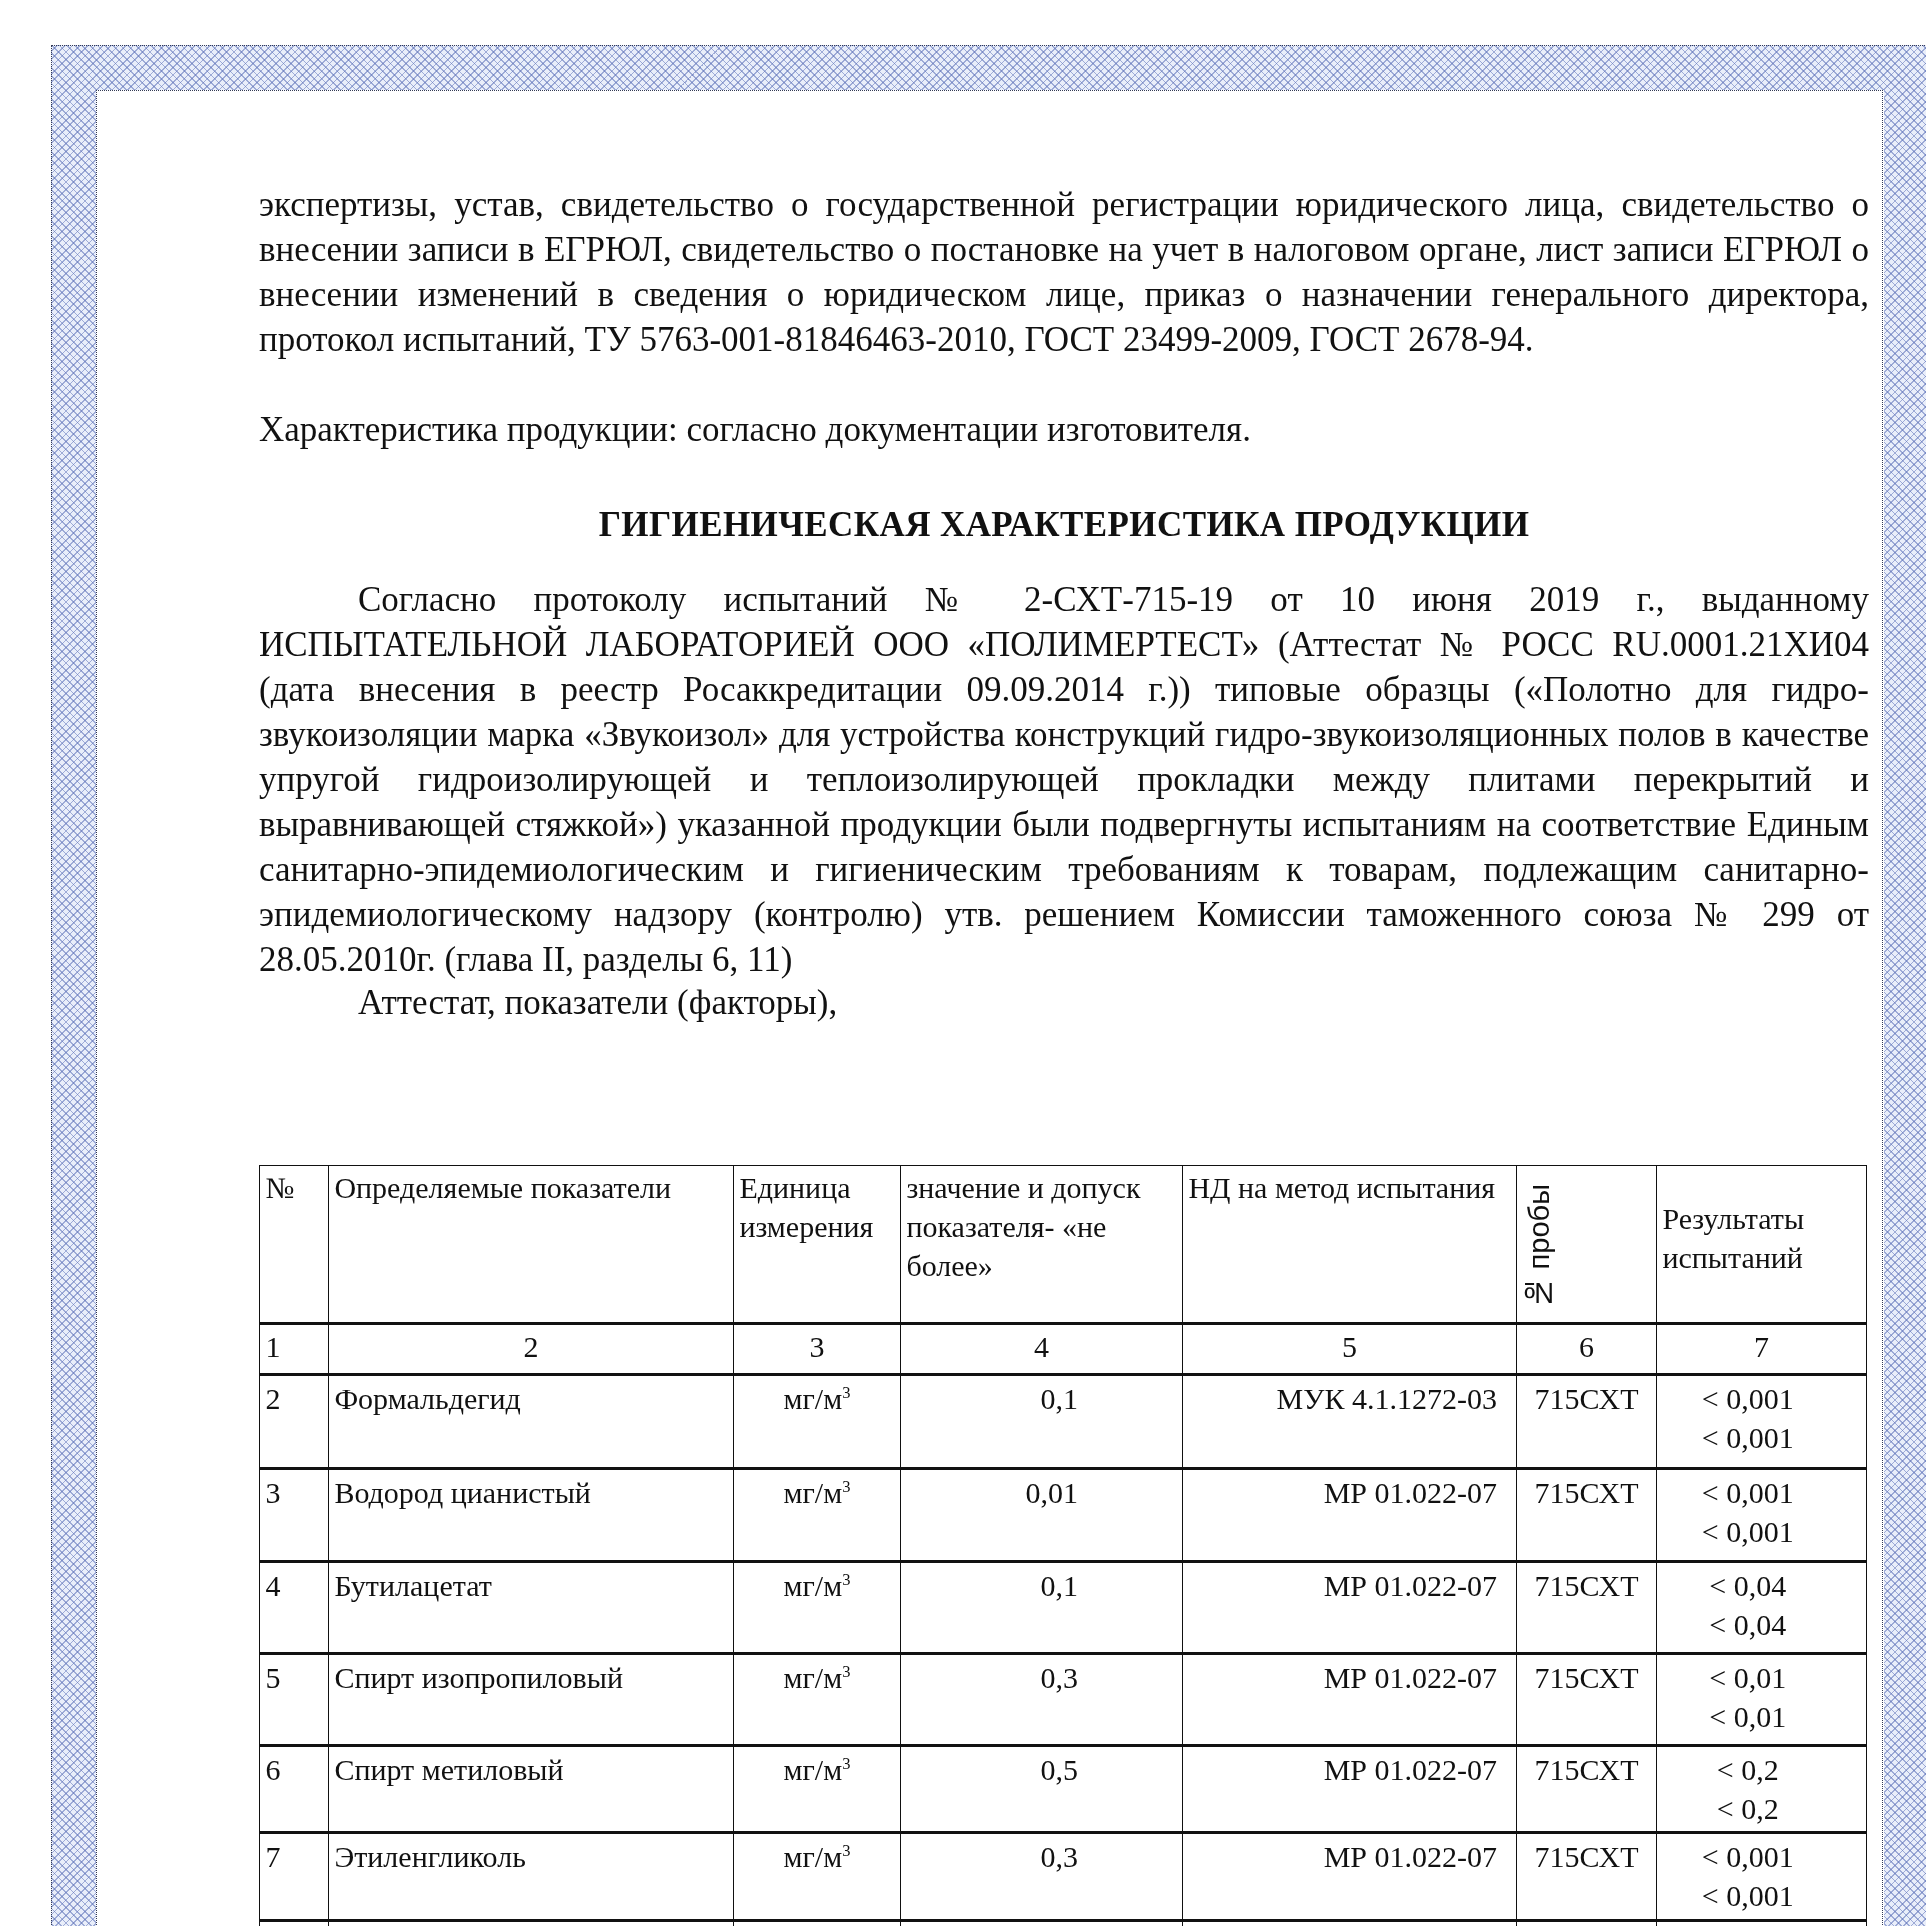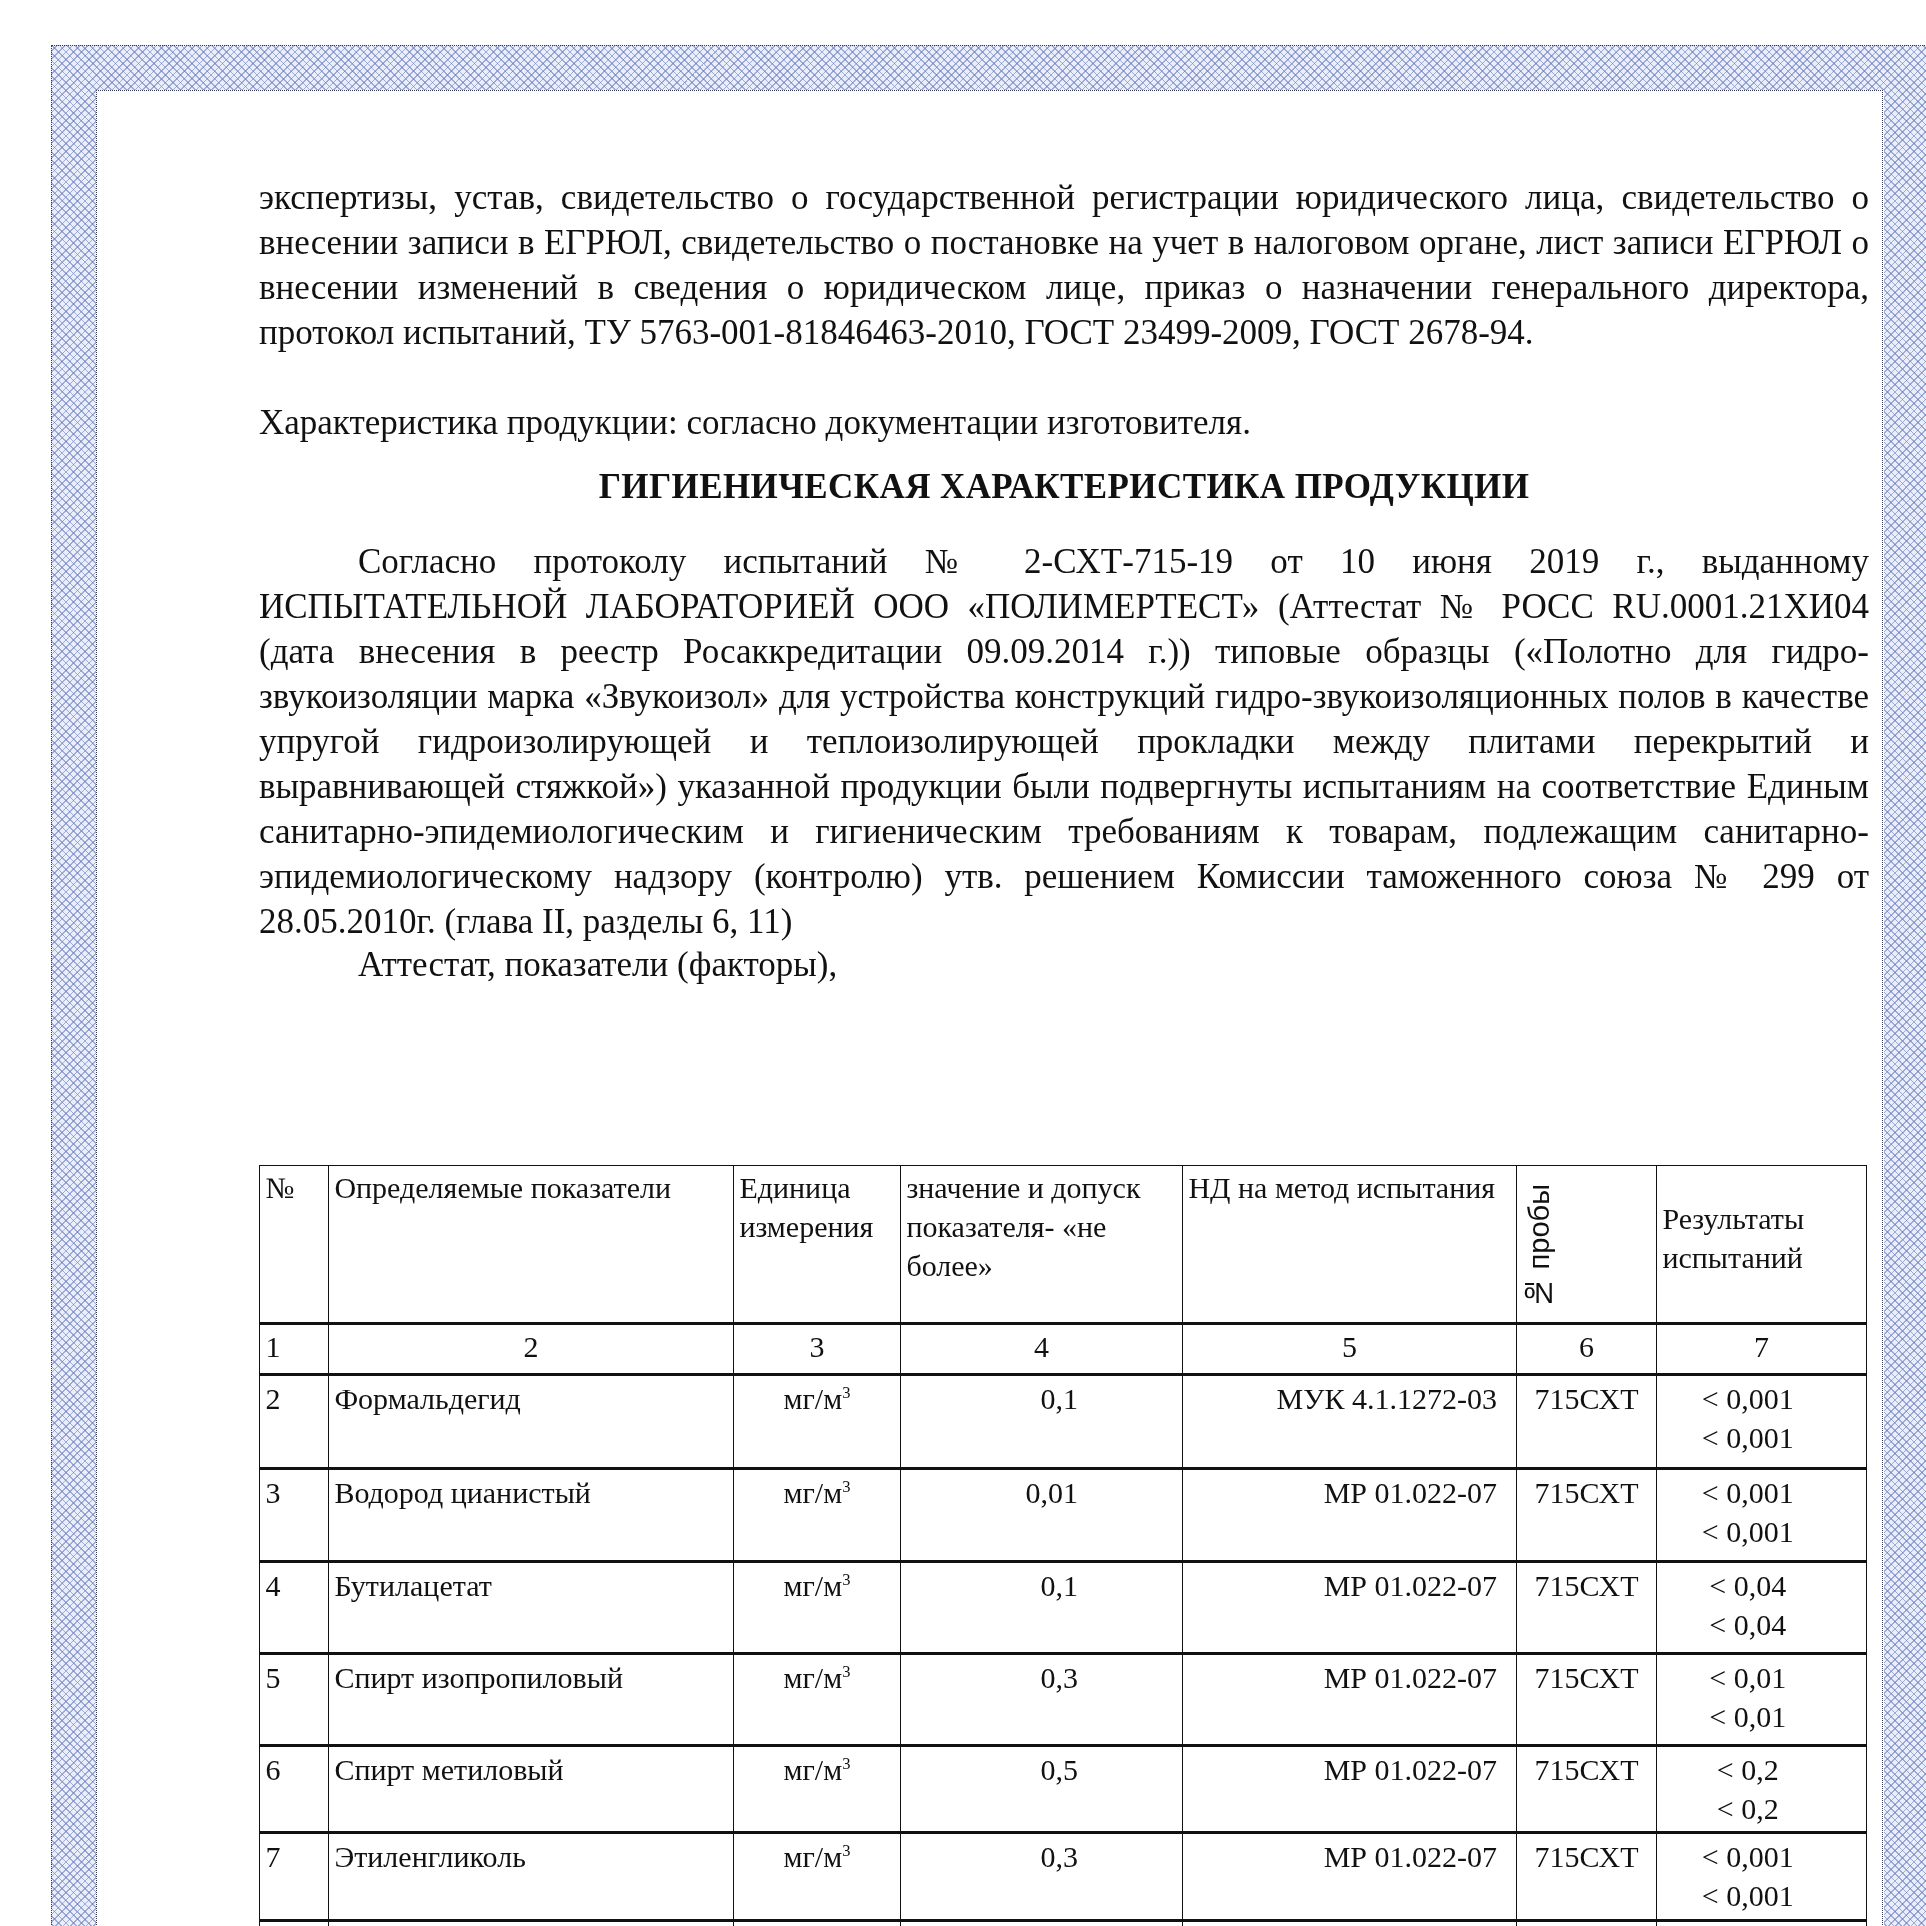--- a/index.html
+++ b/index.html
@@ -24,29 +24,29 @@
   }
   .frame-outline-outer {
     position: absolute; left: 51px; top: 45px; width: 1878px; height: 2704px;
     box-sizing: border-box; border: 1.2px dotted #333a55; pointer-events: none;
   }
   .frame-outline-inner {
     position: absolute; left: 96px; top: 90px; width: 1787px; height: 2613px;
     box-sizing: border-box; border: 1.2px dotted #333a55; pointer-events: none;
   }
   .page {
-    position: absolute; left: 259px; top: 175px; width: 1610px;
+    position: absolute; left: 259px; top: 182px; width: 1610px;
     font-size: 35px; line-height: 45px;
   }
   p { margin: 0; text-align: justify; }
   .intro { }
   .spec { margin-top: 45px; }
   .spec b { font-weight: normal; }
   .section-title {
-    margin-top: 17px; text-align: center; font-weight: bold; font-size: 35px;
+    margin-top: 48px; text-align: center; font-weight: bold; font-size: 35px;
     line-height: 50px; letter-spacing: 0.4px;
   }
   .protocol { margin-top: 27px; text-indent: 99px; }
   .substances { margin-top: 0; text-indent: 99px; line-height: 42px; }
 
   table.results {
     position: absolute; left: 259px; top: 1165px; width: 1607px;
     border-collapse: collapse; table-layout: fixed;
     font-size: 30px; line-height: 39px;
   }

